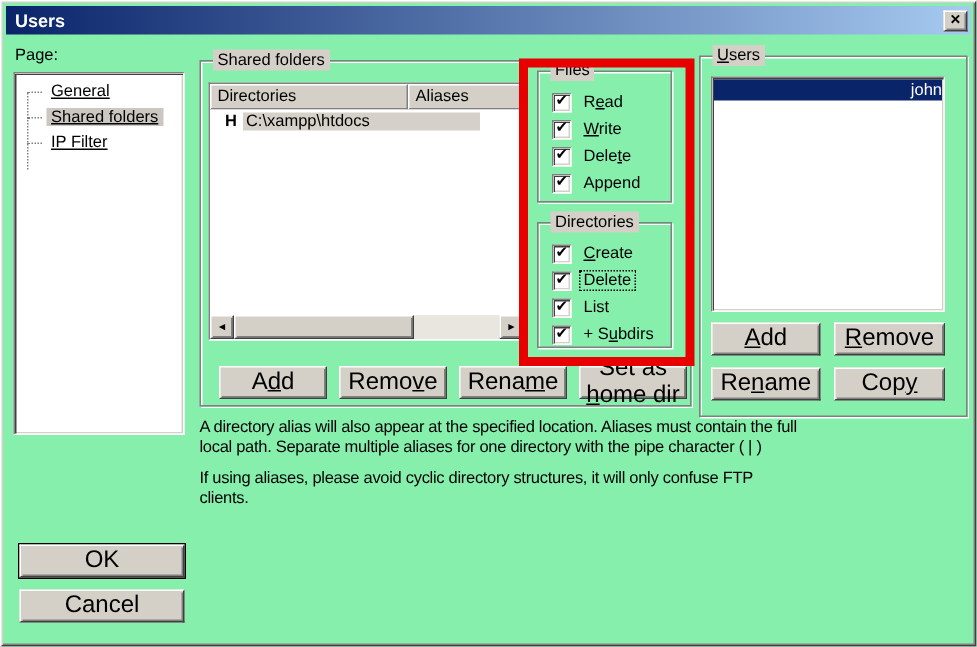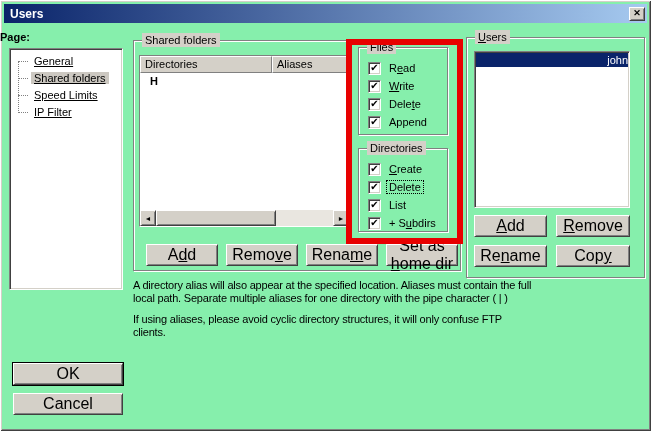--- a/index.html
+++ b/index.html
@@ -56,21 +56,21 @@
     position:absolute;
     border:1px solid #808080;
     box-shadow: inset 1px 1px 0 #fff, 1px 1px 0 #fff;
   }
   .grouplabel {
     position:absolute; top:-8px; left:8px;
     background:#d4d0c8; padding:0 3px; line-height:14px; white-space:nowrap;
   }
   .mn { text-decoration: underline; }
   
-  .page-label { position:absolute; left:0; top:31px;font-weight:bold; }
+  .page-label { position:absolute; left:10px; top:31px; }
   .tree-box { position:absolute; left:9px; top:48px; width:114px; height:242px; padding:4px 2px;text-decoration:underline; }
   .tree-items { position:relative; }
   .tree-vline { position:absolute; left:6px; top:9px; height:51px; border-left:1px dotted #808080; }
   .tree-item { position:relative; height:17px; line-height:17px; padding-left:19px; white-space:nowrap; }
   .tree-item::before {
     content:""; position:absolute; left:6px; top:8px; width:10px;
     border-top:1px dotted #808080;
   }
   .tree-item .tlabel { padding:0 3px; }
   .tree-item.selected .tlabel { background:#ccc8c1; }
@@ -160,40 +160,38 @@
   <div class="tree-box sunken">
     <div class="tree-items">
       <div class="tree-vline"></div>
       <div class="tree-item">
         <span class="tlabel">General</span>
       </div>
       <div class="tree-item selected">
         <span class="tlabel">Shared folders</span>
       </div>
       <div class="tree-item">
-        <span class="tlabel">Speed Limits</span>
-      </div>
-      <div class="tree-item">
         <span class="tlabel">IP Filter</span>
       </div>
     </div>
   </div>
 
   <div class="groupbox gb-shared">
     <span class="grouplabel">Shared folders</span>
   </div>
 
   <div class="dirlist sunken">
     <div class="dirlist-header">
       <div class="hdr col-dir">Directories</div>
       <div class="hdr col-alias">Aliases</div>
     </div>
     <div class="dirlist-body">
       <div class="dir-row">
         <span class="home-marker">H</span>
+        <span class="dir-path">C:\xampp\htdocs</span>
       </div>
     </div>
     <div class="hscroll">
       <span class="sb-btn">
         <span>◄</span>
       </span>
       <span class="sb-thumb"></span>
       <span class="sb-track"></span>
       <span class="sb-btn">
         <span>►</span>

